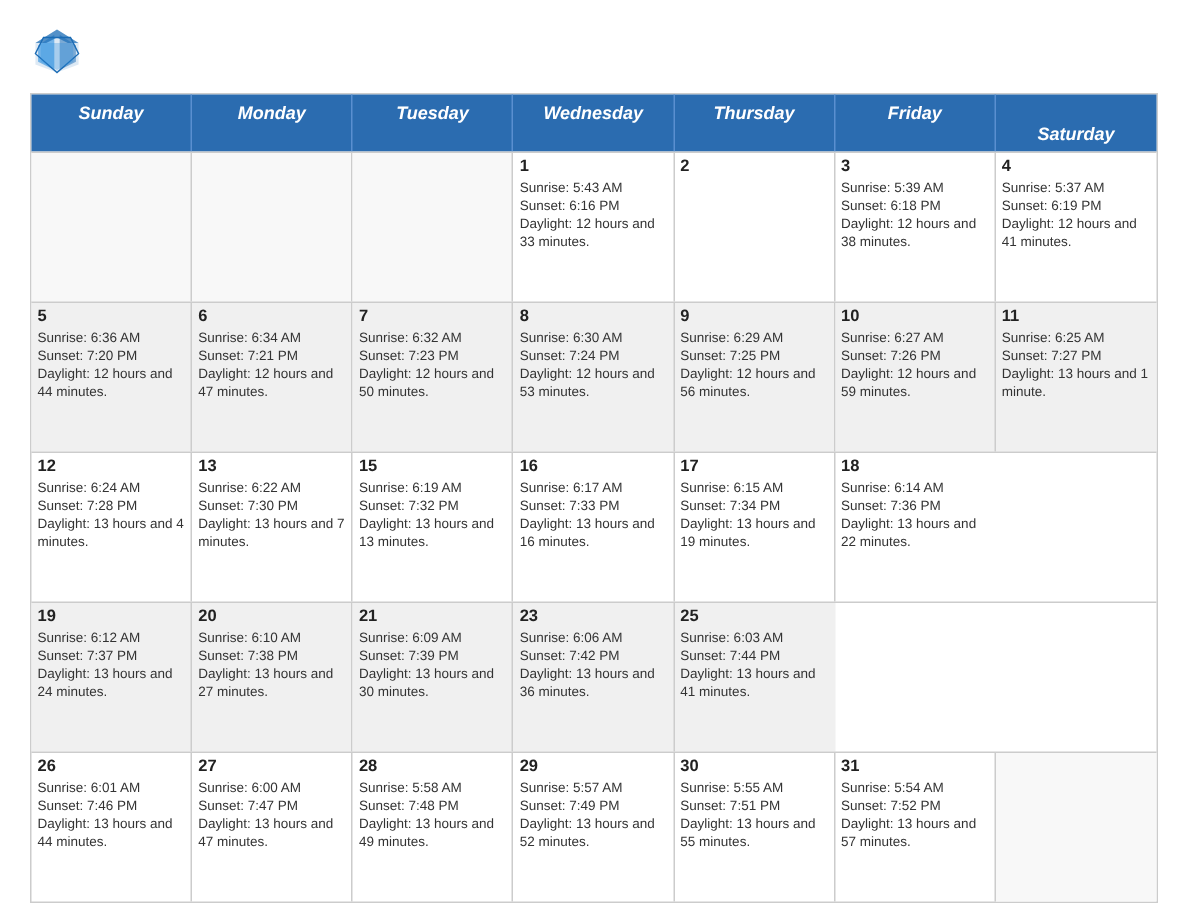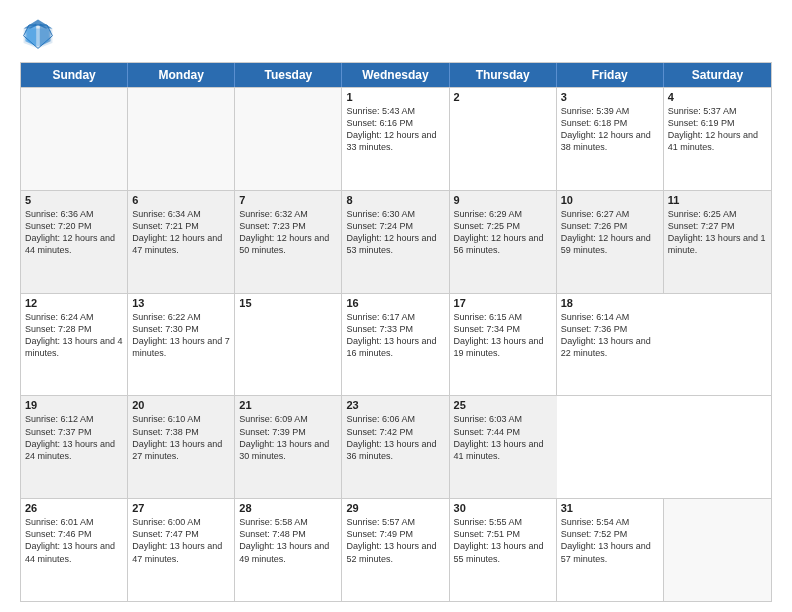--- a/index.html
+++ b/index.html
@@ -62,30 +62,31 @@
     .calendar {
       flex: 1;
       display: flex;
       flex-direction: column;
       border: 1px solid #ccc;
     }
     .cal-header {
       display: grid;
       grid-template-columns: repeat(7, 1fr);
       background: #2b6cb0;
+      font-style: italic;
     }
     .cal-header-cell {
       color: #fff;
       font-size: 12px;
       font-weight: bold;
       text-align: center;
       padding: 5px 2px;
       border-right: 1px solid #5a8fd0;
     }
-    .cal-header-cell:last-child { border-right: none; }
+    .cal-header-cell:last-child { border-right: none; margin-top: 14px; }
     .cal-body {
       flex: 1;
       display: flex;
       flex-direction: column;
     }
     .cal-row {
       display: grid;
       grid-template-columns: repeat(7, 1fr);
       flex: 1;
       border-top: 1px solid #ccc;
@@ -231,20 +232,23 @@
 Daylight: 13 hours and 4 minutes.</div>
           </div>
           <div class="cal-cell">
             <div class="day-num">13</div>
             <div class="day-info">Sunrise: 6:22 AM
 Sunset: 7:30 PM
 Daylight: 13 hours and 7 minutes.</div>
           </div>
           <div class="cal-cell">
             <div class="day-num">15</div>
+            <div class="day-info">Sunrise: 6:19 AM
+Sunset: 7:32 PM
+Daylight: 13 hours and 13 minutes.</div>
           </div>
           <div class="cal-cell">
             <div class="day-num">16</div>
             <div class="day-info">Sunrise: 6:17 AM
 Sunset: 7:33 PM
 Daylight: 13 hours and 16 minutes.</div>
           </div>
           <div class="cal-cell">
             <div class="day-num">17</div>
             <div class="day-info">Sunrise: 6:15 AM

